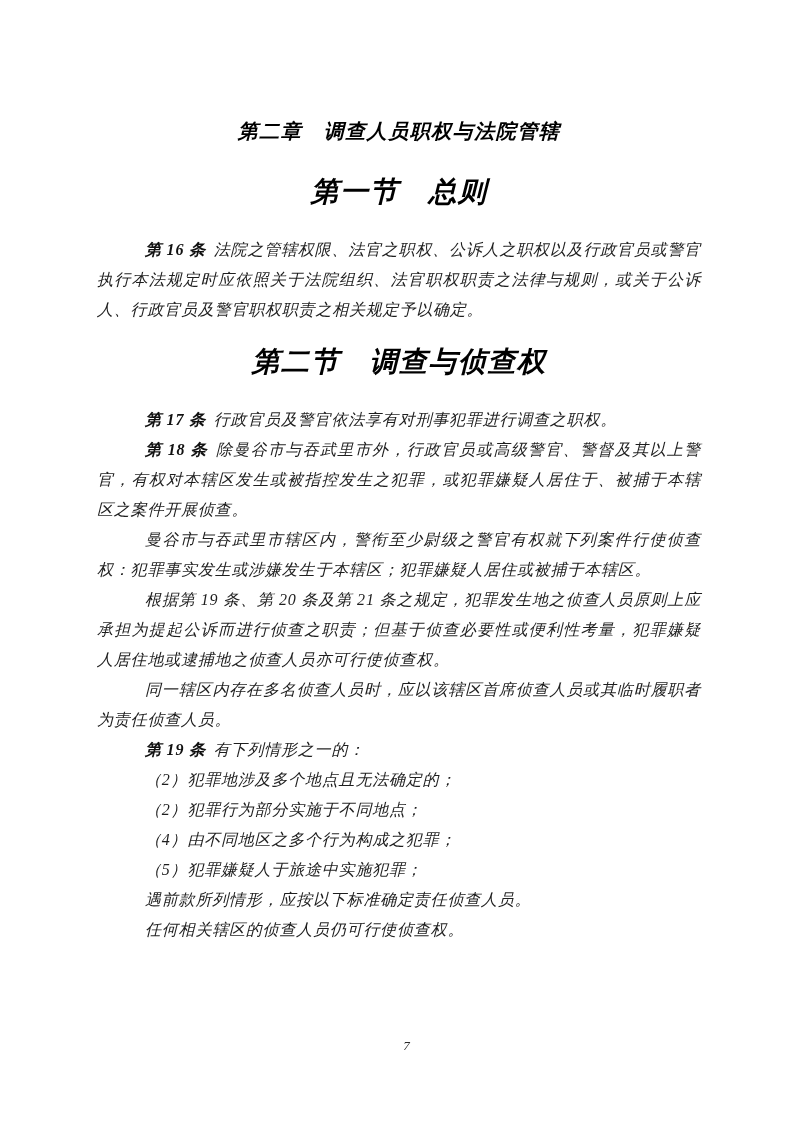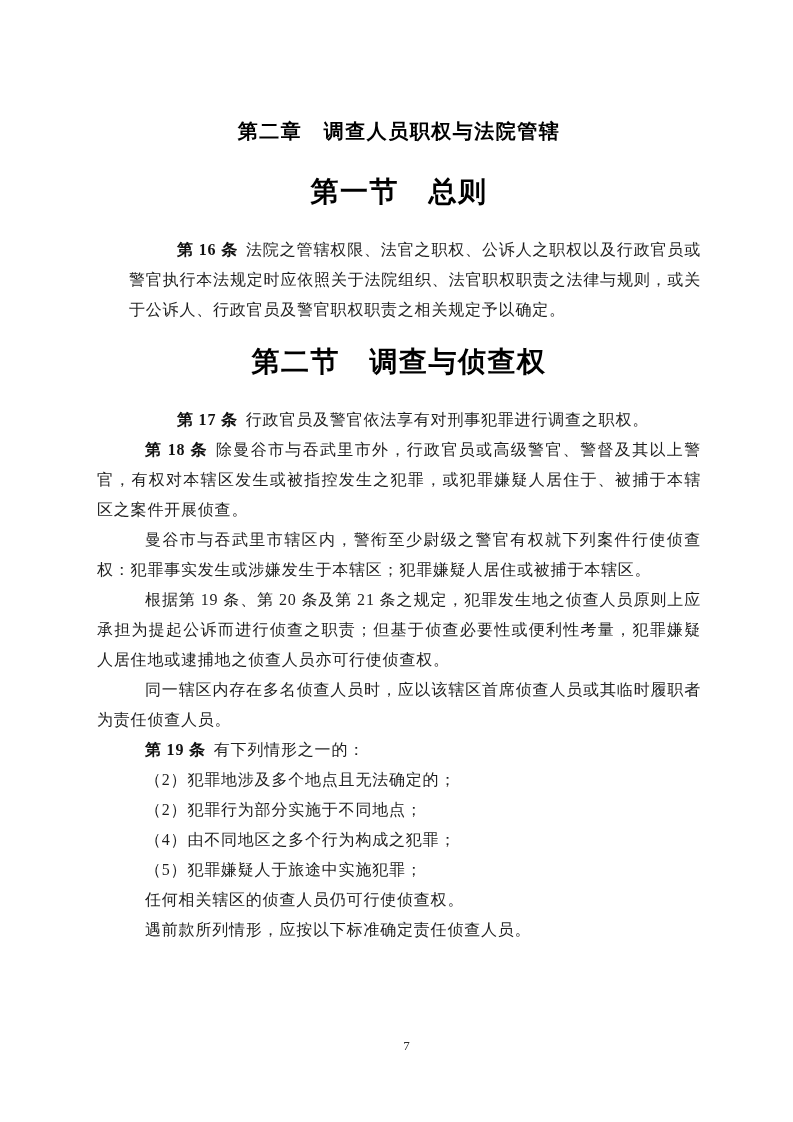--- a/index.html
+++ b/index.html
@@ -7,20 +7,21 @@
   body { font-family: "Liberation Serif", "DejaVu Serif", serif; }
 
   .page {
     position: relative;
     width: 793px;
     height: 1122px;
     margin: 0 auto;
     background: #ffffff;
     overflow: hidden;
     color: #1e1e1e;
+    font-style: italic;
   }
 
   .content {
     position: absolute;
     left: 97px;
     top: 0;
     width: 604px;
     padding-top: 118px;
   }
 
@@ -47,21 +48,21 @@
 
   .para {
     font-size: 16px;
     line-height: 30px;
     letter-spacing: 0.8px;
     text-align: justify;
     text-indent: 48px;
     color: #1e1e1e;
   }
 
-  .para.mt30 { margin-top: 30px; margin-left: 32px; }
+  .para.mt30 { margin-top: 30px; }
 
   .art-label {
     font-weight: 700;
     color: #111111;
     margin-right: 8px;
   }
 
   .page-number {
     position: absolute;
     left: 0;
@@ -98,19 +99,19 @@
 
     <p class="para">同一辖区内存在多名侦查人员时，应以该辖区首席侦查人员或其临时履职者为责任侦查人员。</p>
 
     <p class="para"><span class="art-label">第 19 条</span><span>有下列情形之一的：</span></p>
 
     <p class="para">（2）犯罪地涉及多个地点且无法确定的；</p>
     <p class="para">（2）犯罪行为部分实施于不同地点；</p>
     <p class="para">（4）由不同地区之多个行为构成之犯罪；</p>
     <p class="para">（5）犯罪嫌疑人于旅途中实施犯罪；</p>
 
+    <p class="para">遇前款所列情形，应按以下标准确定责任侦查人员。</p>
     <p class="para">任何相关辖区的侦查人员仍可行使侦查权。</p>
-    <p class="para">遇前款所列情形，应按以下标准确定责任侦查人员。</p>
 
   </div>
 
   <div class="page-number">7</div>
 </div>
 
 </body></html>

